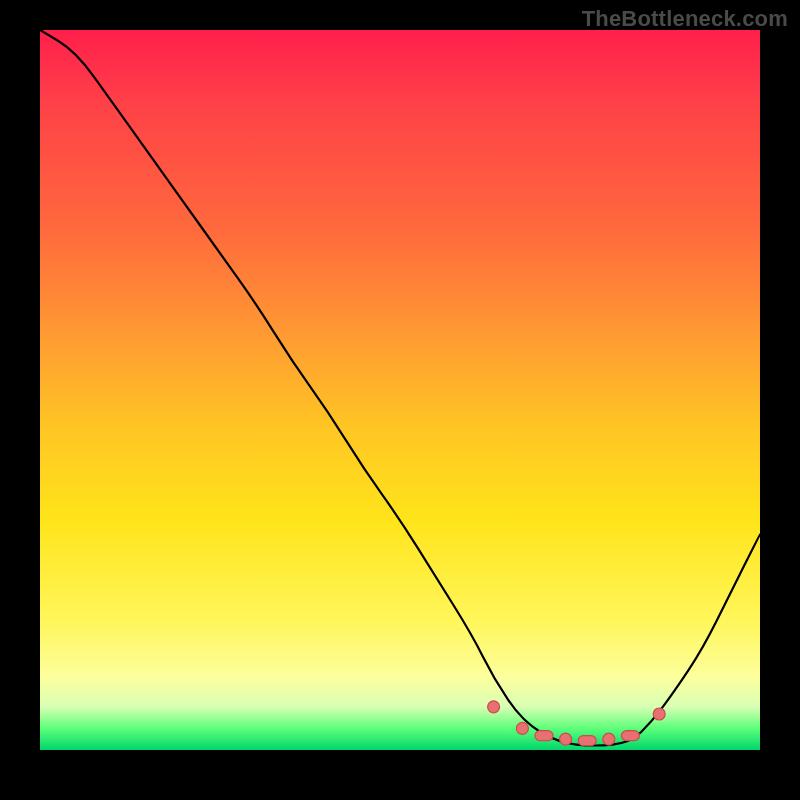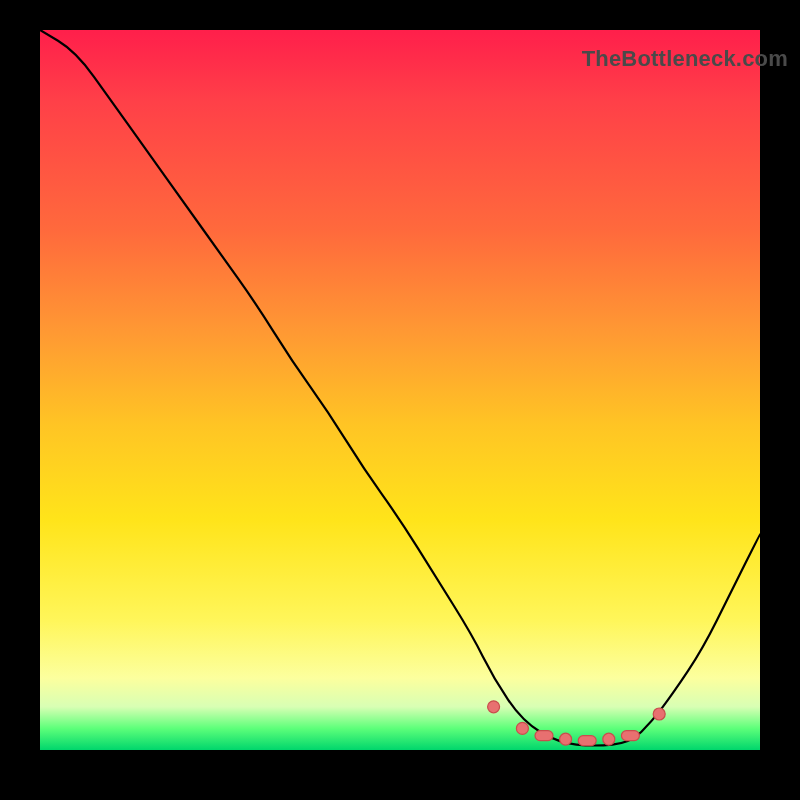--- a/index.html
+++ b/index.html
@@ -19,21 +19,20 @@
   }
   .watermark {
     position: absolute;
     top: 6px;
     right: 12px;
     color: #4a4a4a;
     font-size: 22px;
     font-weight: 600;
     letter-spacing: 0.2px;
     z-index: 20;
-    margin-top: 40px;
   }
   .plot-frame {
     position: absolute;
     left: 40px;
     top: 30px;
     width: 720px;
     height: 720px;
     background: #000;
     overflow: hidden;
   }

